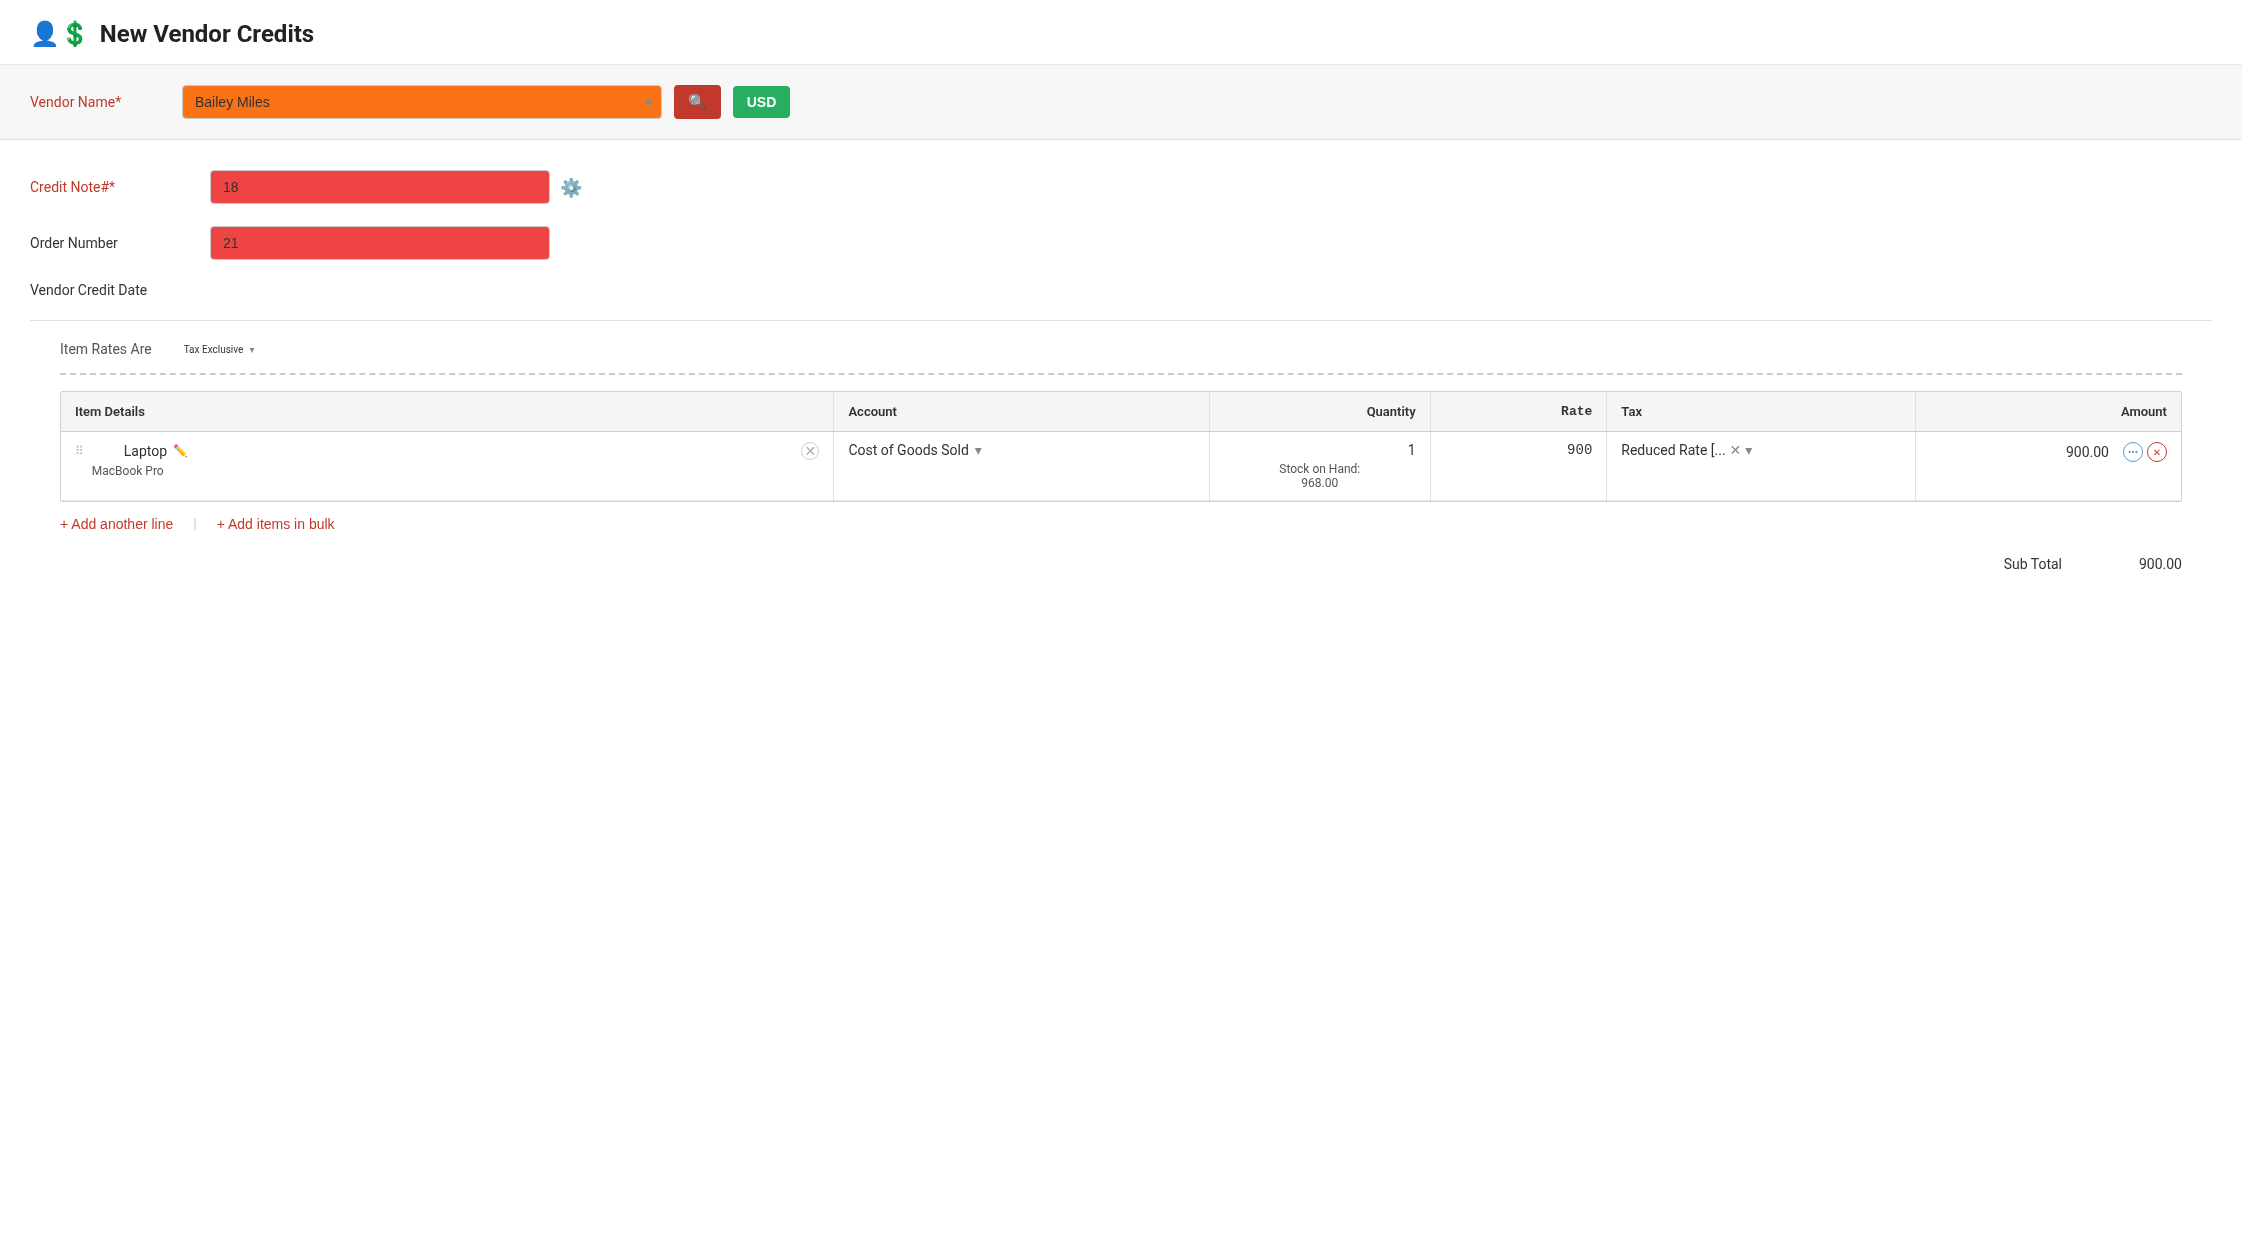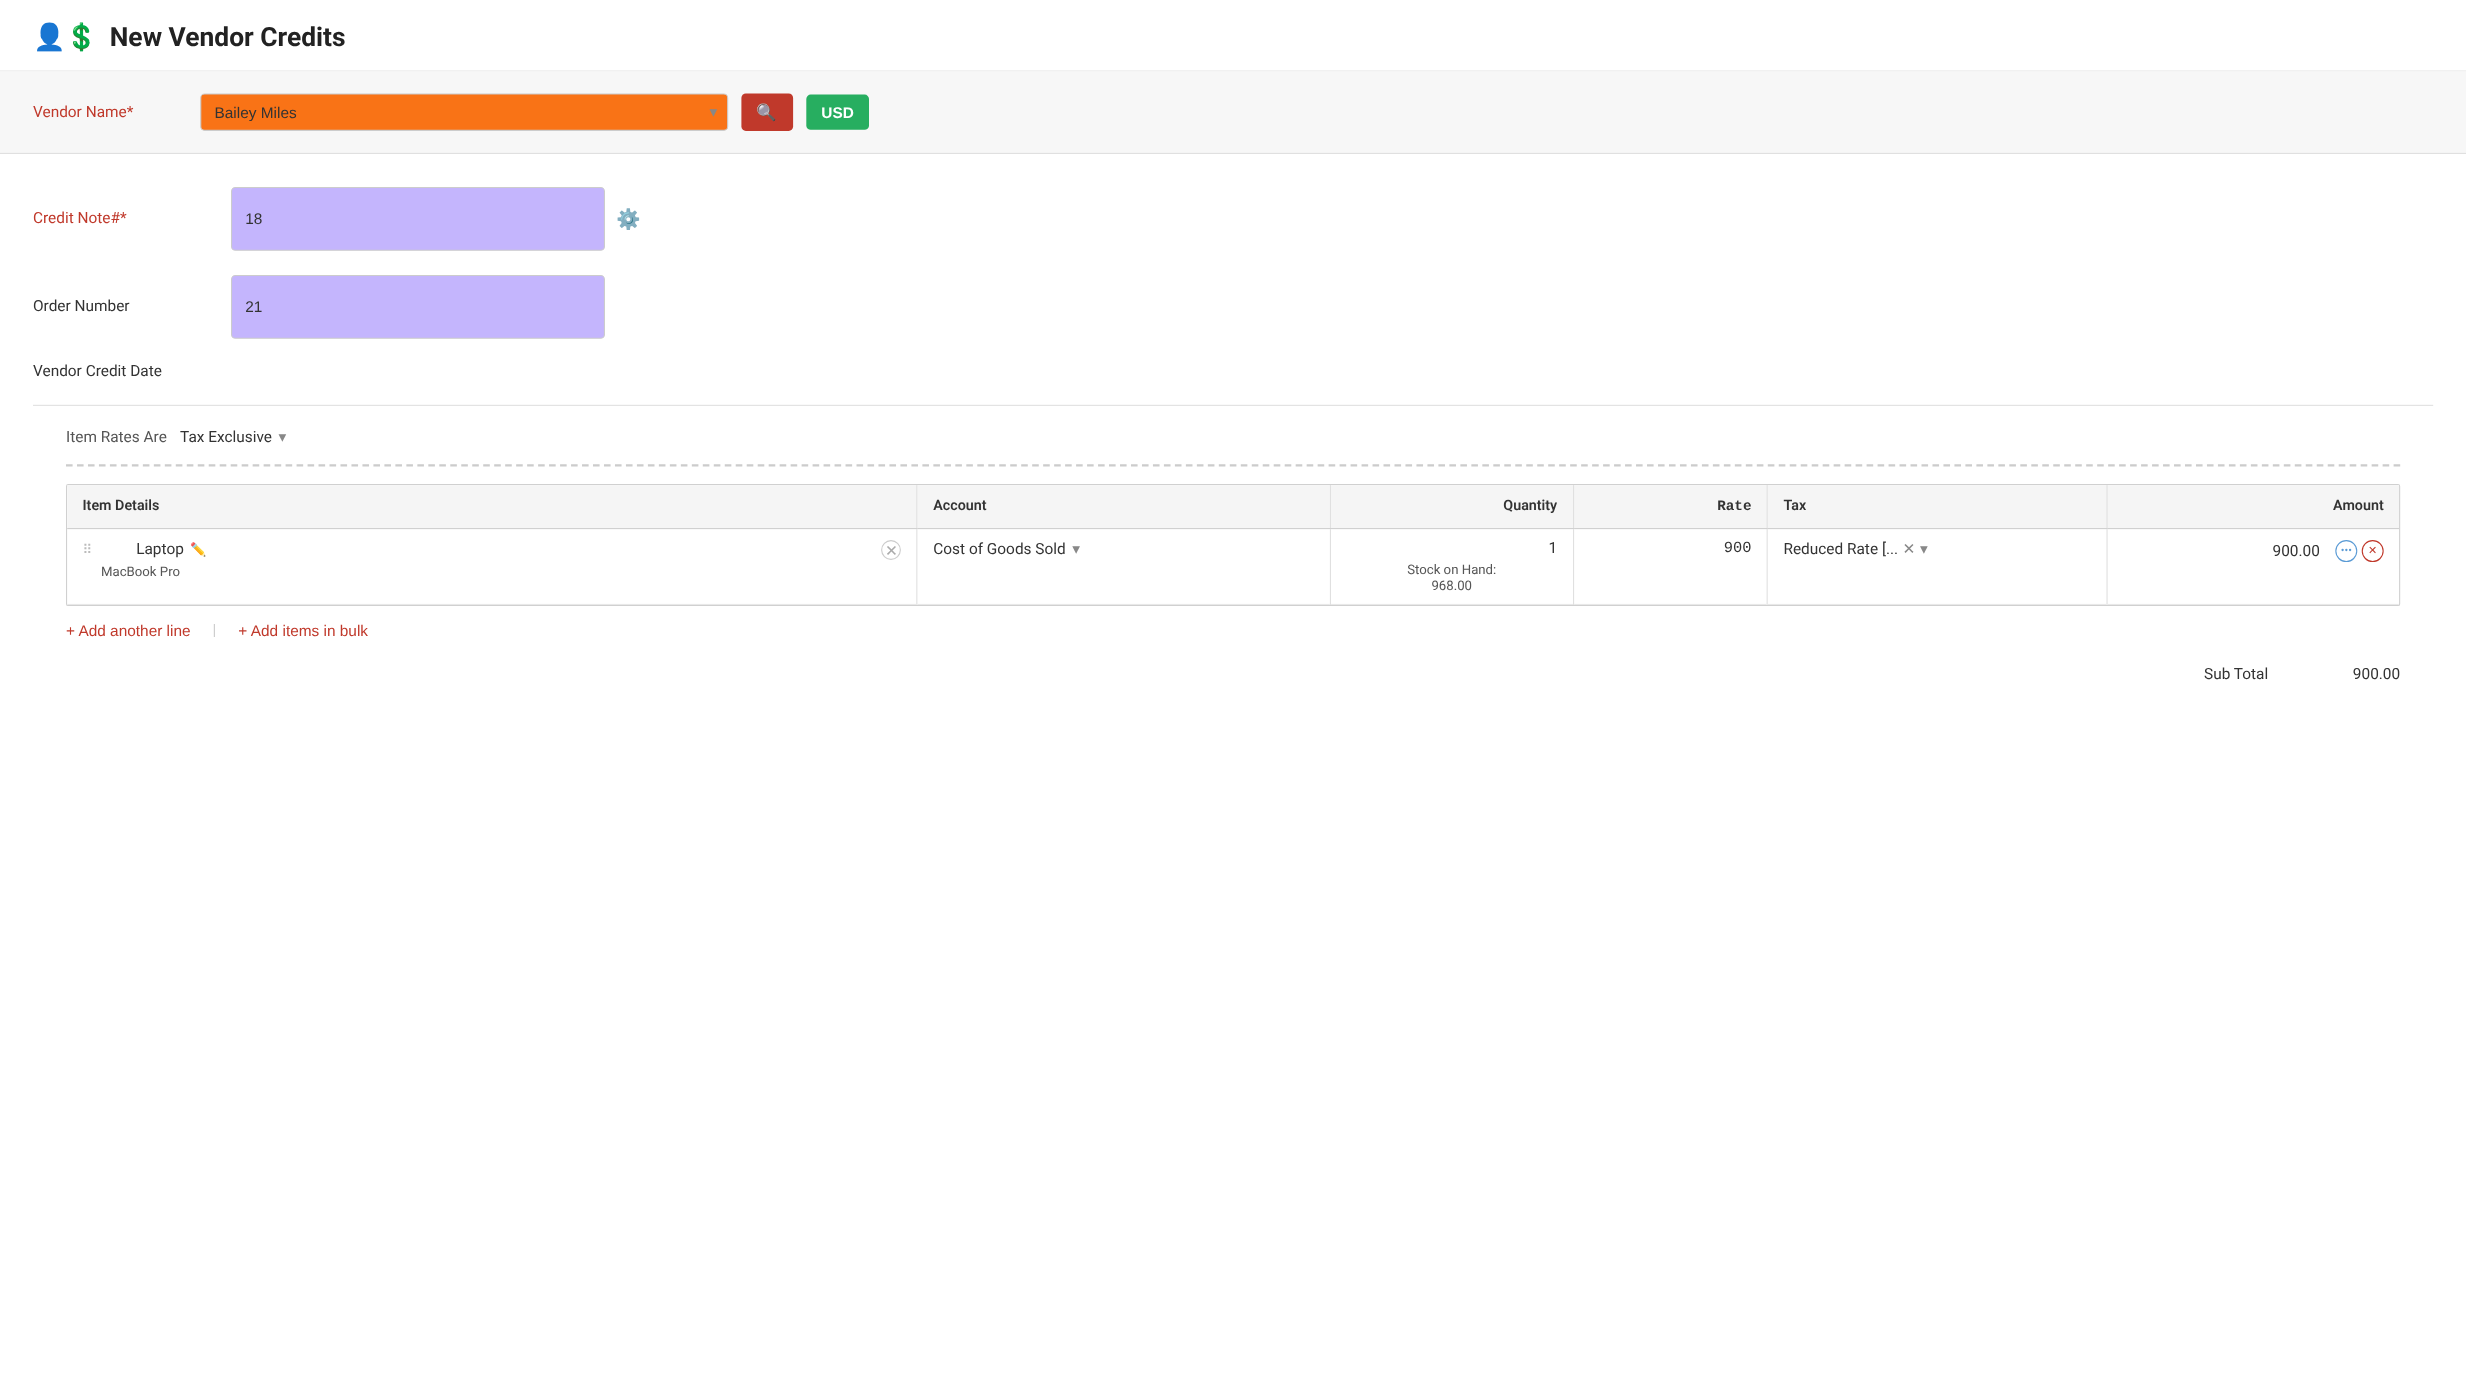--- a/index.html
+++ b/index.html
@@ -93,26 +93,26 @@
     .field-label {
       min-width: 180px;
       font-size: 14px;
       color: #333;
     }
     .field-label.required {
       color: #c0392b;
     }
     .field-input {
       width: 340px;
-      padding: 20px 12px;
+      padding: 8px 12px;
       border: 1px solid #ccc;
       border-radius: 4px;
       font-size: 14px;
       color: #333;
-      background: #c4b5fd;
+      background: #ef4444;
     }
     .gear-icon {
       margin-left: 10px;
       color: #5b9bd5;
       font-size: 18px;
       cursor: pointer;
     }
     .divider {
       border: none;
       border-top: 1px solid #e0e0e0;
@@ -127,22 +127,23 @@
     }
     .item-rates-label {
       font-size: 14px;
       color: #555;
     }
     .tax-dropdown {
       display: flex;
       align-items: center;
       gap: 6px;
       cursor: pointer;
-      font-size: 14px;
-      color: #333;
+      font-size: 10px;
+      color: #333;
+      margin-left: 20px;
     }
     .tax-dropdown-arrow {
       color: #888;
     }
     .dashed-line {
       border: none;
       border-top: 2px dashed #ccc;
       margin: 8px 30px 16px;
     }
     .table-section {

